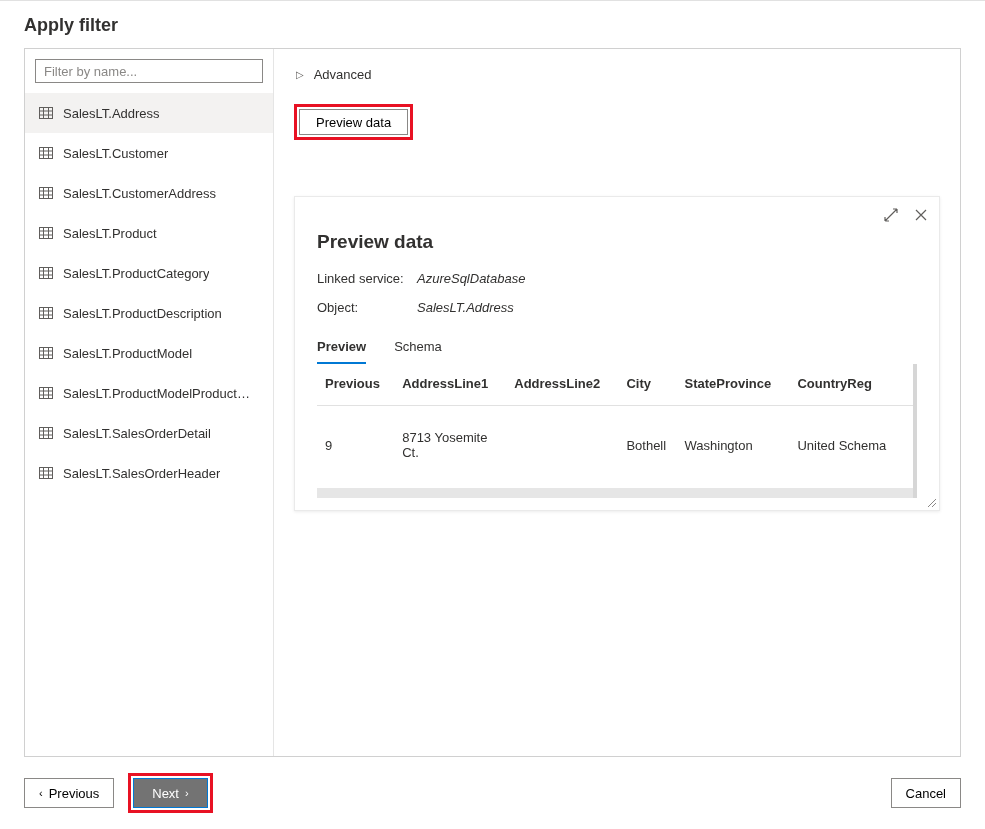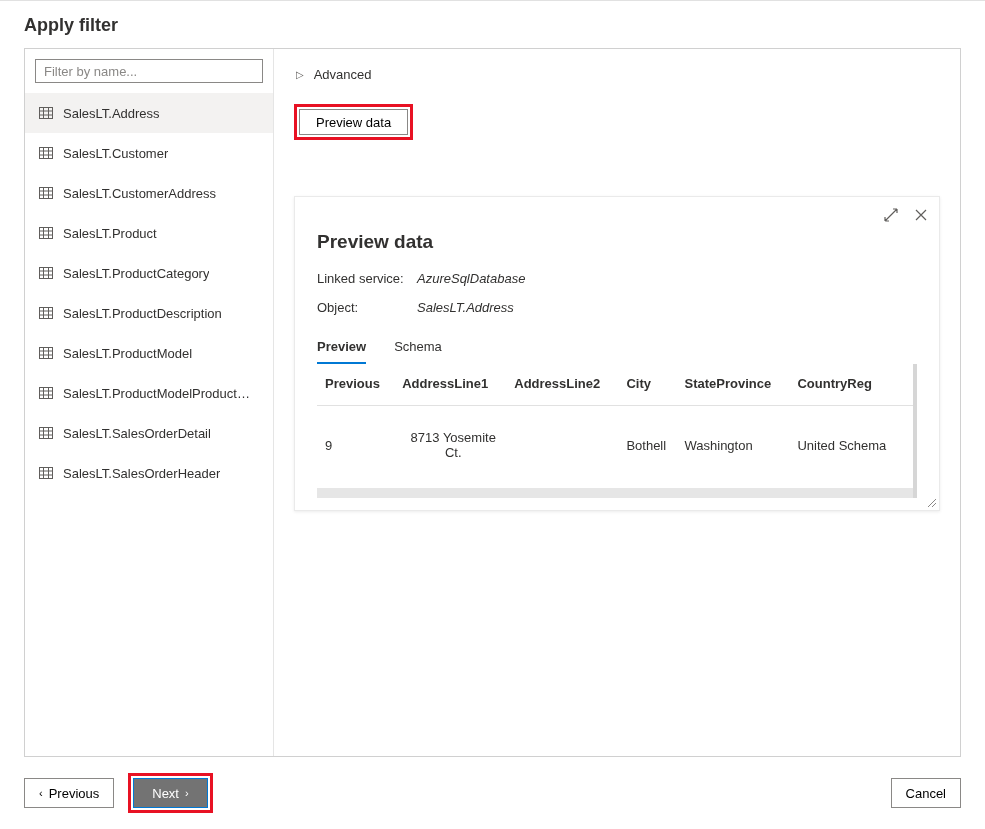--- a/index.html
+++ b/index.html
@@ -379,21 +379,21 @@
                     <th>AddressLine1</th>
                     <th>AddressLine2</th>
                     <th>City</th>
                     <th>StateProvince</th>
                     <th>CountryReg</th>
                   </tr>
                 </thead>
               <tbody id="tbody">
                   <tr>
                     <td>9</td>
-                    <td style="white-space: normal; min-width: 90px; max-width: 90px; text-align: center;">8713 Yosemite Ct.</td>
+                    <td style="white-space: normal; min-width: 90px; max-width: 90px;">8713 Yosemite Ct.</td>
                     <td></td>
                     <td>Bothell</td>
                     <td>Washington</td>
                     <td>United Schema</td>
                   </tr>
                 </tbody>
             </table>
             <div class="hscroll"></div>
           </div>
         </div>

